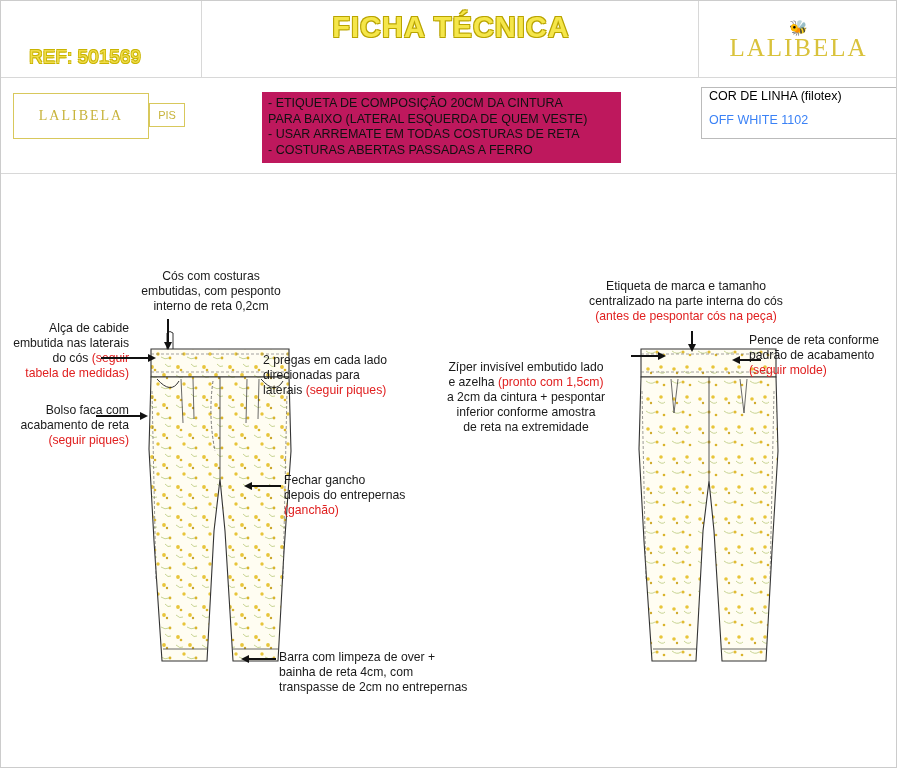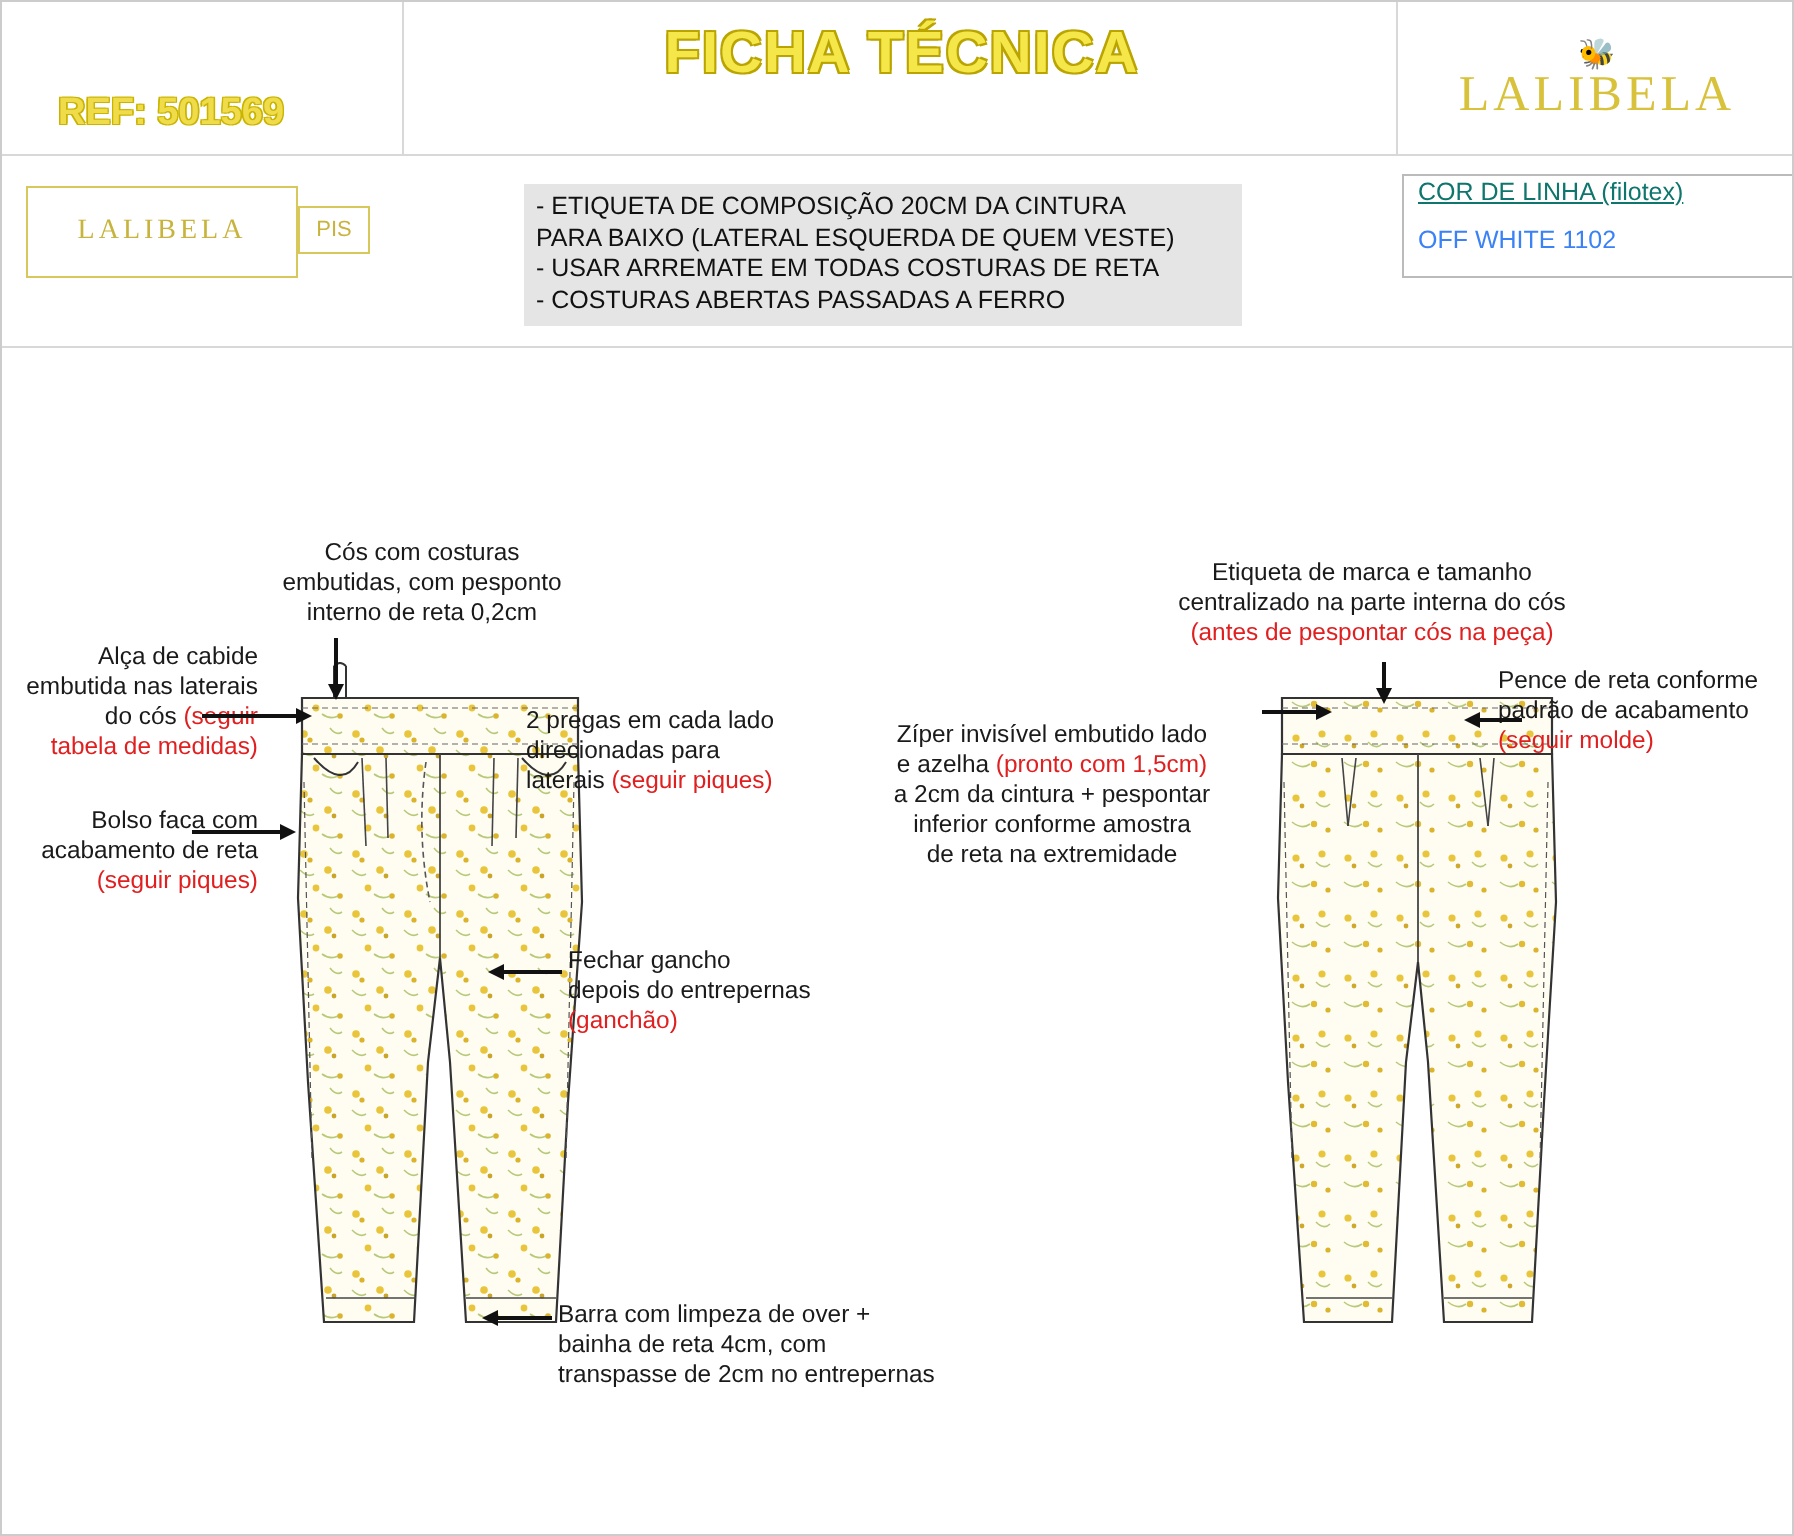--- a/index.html
+++ b/index.html
@@ -52,21 +52,21 @@
        1px -1px 0 #b9a400,
       -1px  1px 0 #b9a400,
        1px  1px 0 #b9a400;
   }
 
   #ref-label {
     position: absolute;
     left: 12px; top: 45px;
     font-size: 19px;
     color: #f0dc4a;
-    font-weight: bold;
+    font-weight: normal;
     text-shadow:
       -0.7px -0.7px 0 #c9b400,
        0.7px -0.7px 0 #c9b400,
       -0.7px  0.7px 0 #c9b400,
        0.7px  0.7px 0 #c9b400;
     padding-left: 16px;
   }
 
   #brand-wrap {
     position: absolute;
@@ -112,21 +112,21 @@
     justify-content: center;
     font-size: 11px;
     color: #c8b43c;
   }
 
   
   #yellow-note {
     position: absolute;
     left: 261px; top: 91px;
     width: 359px;
-    background: #e5e5e5;
+    background: #be185d;
     padding: 4px 6px 5px 6px;
     box-sizing: border-box;
     font-size: 12.5px;
     color: #111;
     line-height: 15.5px;
   }
   #yellow-note div { white-space: nowrap; }
 
   
   #thread-box {
@@ -134,22 +134,21 @@
     left: 700px; top: 86px;
     width: 196px; height: 52px;
     border: 1px solid #bbbbbb;
     box-sizing: border-box;
     background: #fff;
   }
   #thread-title {
     position: absolute;
     left: 708px; top: 88px;
     font-size: 12.5px;
-    color: #0f766e;
-    text-decoration: underline;
+    color: #000000;
     text-align: right;
   }
   #thread-value {
     position: absolute;
     left: 708px; top: 112px;
     font-size: 12.5px;
     color: #3b82f6;
   }
 
   

